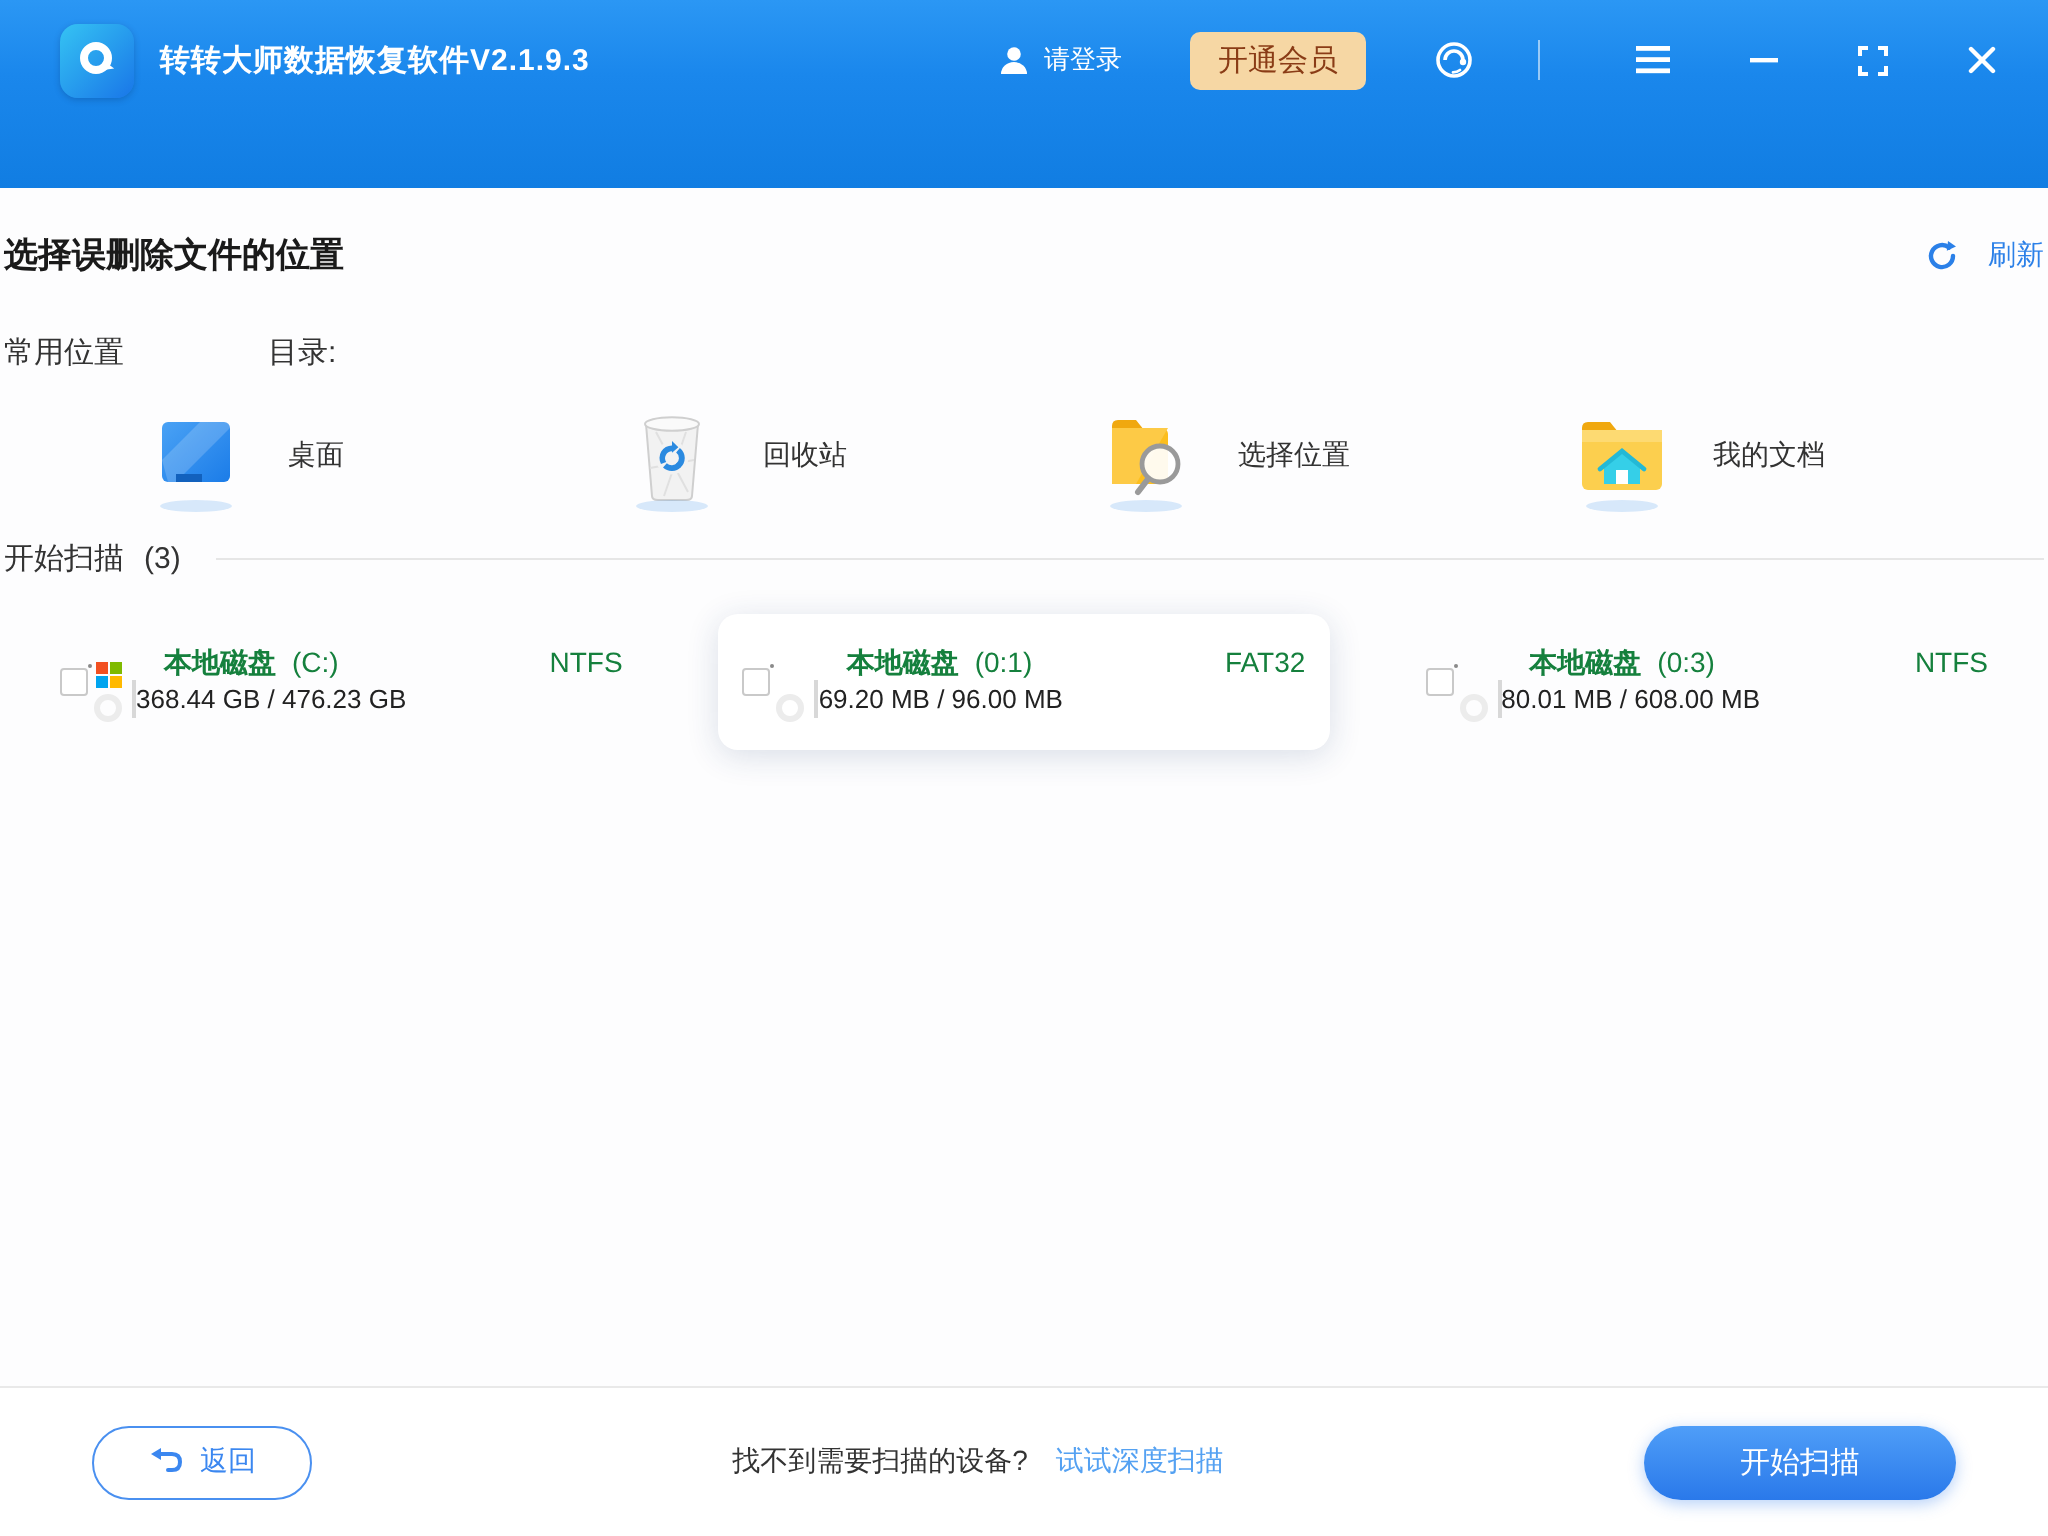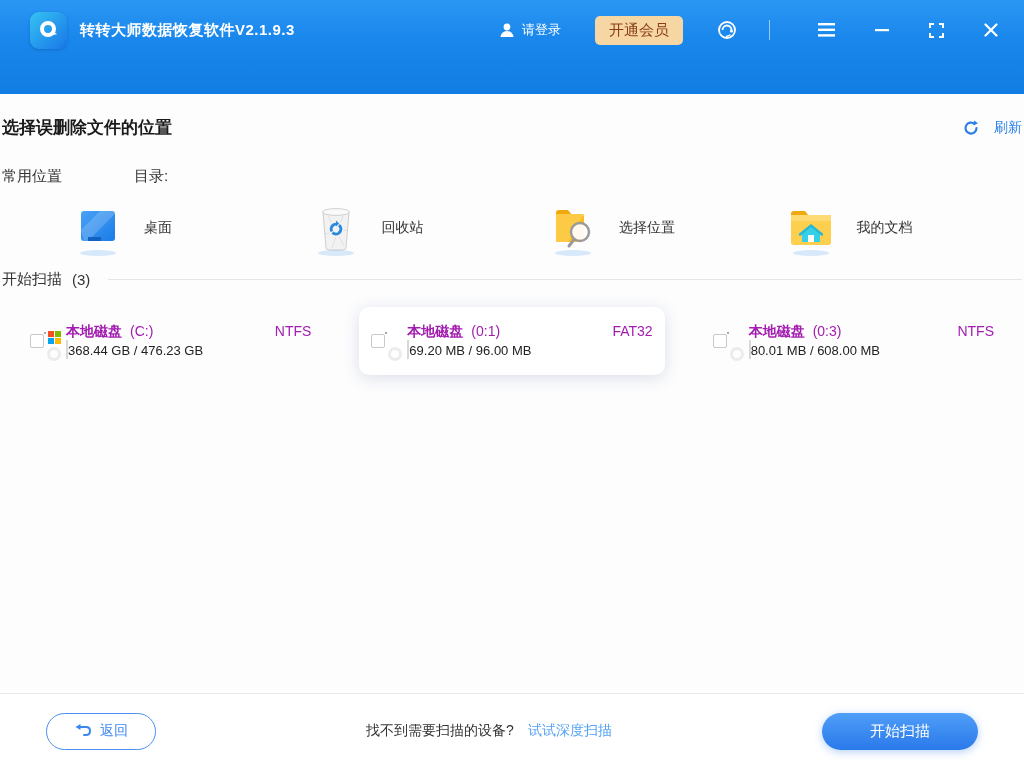--- a/index.html
+++ b/index.html
@@ -43,21 +43,21 @@
   .disk-card.selected { background:#fff; box-shadow:0 3px 16px rgba(30,60,110,.16); }
   .disk-check { width:14px; height:14px; border:1px solid #c9c9c9; background:#fff; border-radius:2px; flex:0 0 auto; cursor:pointer; }
   .disk-icon-wrap { position:relative; margin:0 12px 0 10px; flex:0 0 auto; }
   .drive-box { width:36px; height:42px; background:#9d9d9d; border-radius:7px; position:relative; }
   .drive-box .ring { position:absolute; top:6px; left:50%; transform:translateX(-50%); width:14px; height:14px; border:3px solid #ececec; border-radius:50%; }
   .drive-box .slot { position:absolute; bottom:5px; left:5px; right:5px; height:6px; background:#f4f4f4; border-radius:3px; }
   .drive-box .slot-dot { position:absolute; bottom:7px; right:8px; width:2px; height:2px; background:#8a8a8a; border-radius:50%; }
   .win-logo { position:absolute; top:-10px; left:-6px; width:13px; height:13px; display:grid; grid-template-columns:6px 6px; grid-template-rows:6px 6px; gap:1px; }
   .win-logo i { display:block; }
   .disk-info { flex:1; min-width:0; }
-  .disk-top { display:flex; align-items:baseline; font-size:14px; color:#a21caf; }
+  .disk-top { display:flex; align-items:baseline; font-size:14px; color:#15803d;margin-left:16px; }
   .disk-name { font-weight:bold; }
   .disk-letter { margin-left:8px; }
   .disk-fs { margin-left:auto; }
   .disk-bar { margin-top:7px; height:16px; border:1px solid #d8d8d8; background:#fff; }
   .disk-bar .fill { height:100%; }
   .disk-size { margin-top:8px; font-size:13px; color:#222; }
 
   
   .footer { flex:0 0 75px; border-top:1px solid #e9e9e9; background:#fff; display:flex; align-items:center; padding:0 46px; }
   .back-btn { width:110px; height:37px; border:1px solid #4a90f0; border-radius:19px; background:#fff; color:#3b87f0; font-size:14px; display:flex; align-items:center; justify-content:center; gap:8px; cursor:pointer; }

